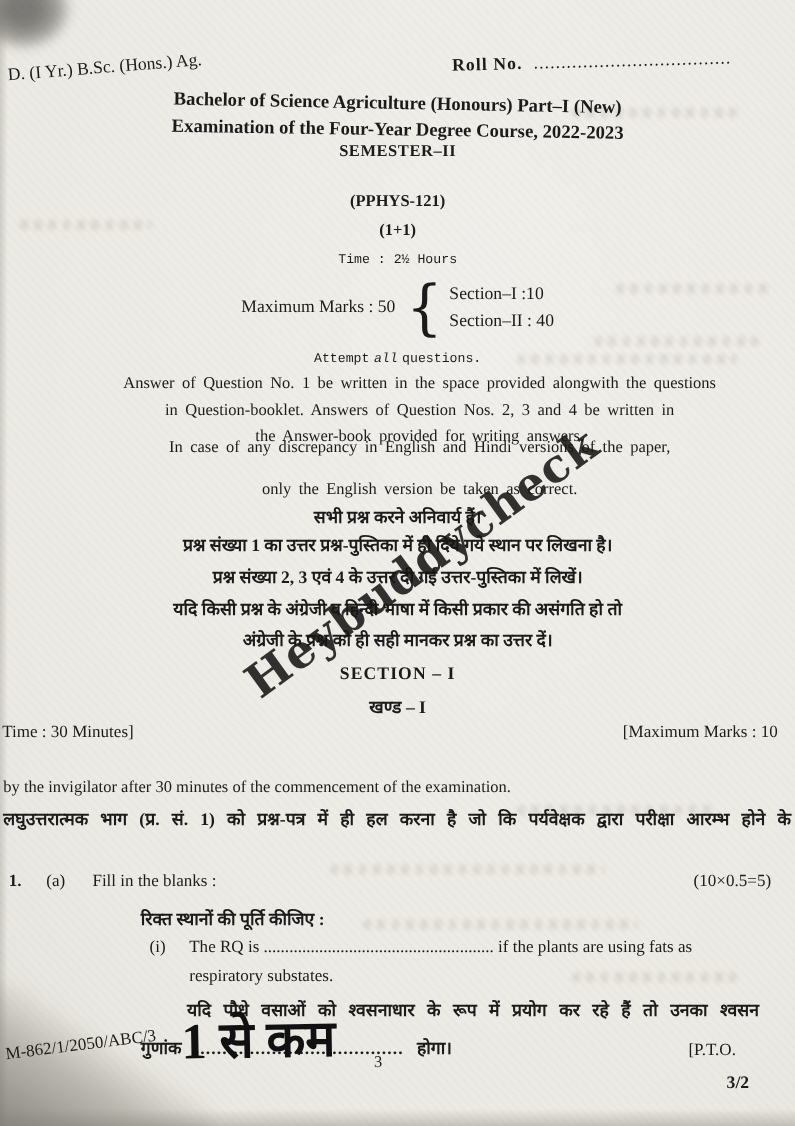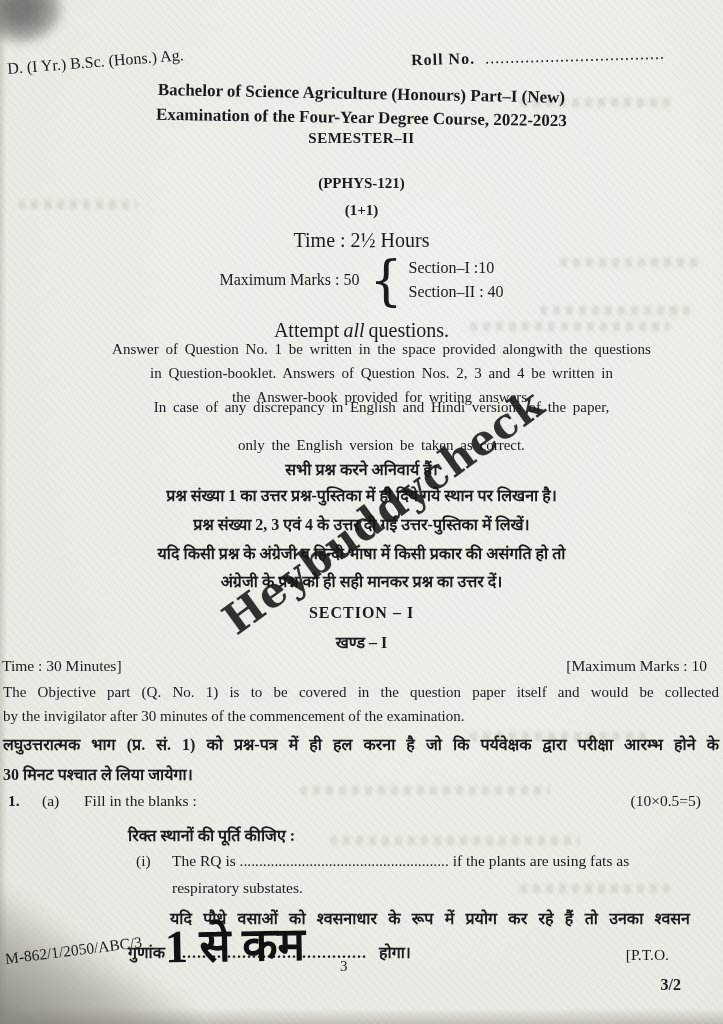--- a/index.html
+++ b/index.html
@@ -13,21 +13,21 @@
       repeating-linear-gradient(47deg, rgba(150,140,118,0.035) 0 2px, transparent 2px 6px),
       radial-gradient(ellipse at 60% 30%, #f1efeb 0%, #eceae4 70%, #e6e4de 100%);
     font-family:"Liberation Serif","DejaVu Serif",serif;
     color:#1b1b1b;
   }
   .abs{position:absolute;}
   .ctr{left:0;width:100%;text-align:center;}
   .b{font-weight:700;}
   .hi{font-weight:700;}
   .sz15{font-size:15px;}
-  .sz16{font-size:20px;}
+  .sz16{font-size:12px;font-family:Liberation Mono, monospace;}
   .sz17{font-size:17px;}
   .ws{word-spacing:3px;padding-left:20px;}
 
   
   .corner-tl{position:absolute;left:-38px;top:-42px;width:118px;height:100px;
     background:radial-gradient(closest-side,#28282593 25%,#6e6c6688 58%,transparent 75%);
     filter:blur(5px);}
   .corner-bl{position:absolute;left:-26px;bottom:-30px;width:220px;height:160px;
     background:linear-gradient(33deg,#8f8c86 18%,#b0ada5cc 45%,transparent 63%);
     filter:blur(7px);}
@@ -170,24 +170,22 @@
   <div class="abs ctr hi hi-line hi4">यदि किसी प्रश्न के अंग्रेजी व हिन्दी भाषा में किसी प्रकार की असंगति हो तो</div>
 
   <div class="abs ctr b sec-en">SECTION – I</div>
   <div class="abs ctr b sec-hi">खण्ड – I</div>
 
   <div class="abs tm-row">
     <span class="l">Time : 30 Minutes]</span>
     <span class="r">[Maximum Marks : 10</span>
   </div>
 
-  <div class="abs sz15 note-en1">The Objective part (Q. No. 1) is to be covered in the question paper itself and would be collected</div>
   <div class="abs sz15 note-en2">by the invigilator after 30 minutes of the commencement of the examination.</div>
   <div class="abs hi note-hi1">लघुउत्तरात्मक भाग (प्र. सं. 1) को प्रश्न-पत्र में ही हल करना है जो कि पर्यवेक्षक द्वारा परीक्षा आरम्भ होने के</div>
-  <div class="abs hi note-hi2">30 मिनट पश्चात ले लिया जायेगा।</div>
 
   <div class="abs q-row">
     <span class="qnum">1.</span>
     <span class="qpart">(a)</span>
     <span class="qtext">Fill in the blanks :</span>
     <span class="qmarks">(10×0.5=5)</span>
   </div>
   <div class="abs hi prompt-hi">रिक्त स्थानों की पूर्ति कीजिए :</div>
 
   <div class="abs sub-row">

